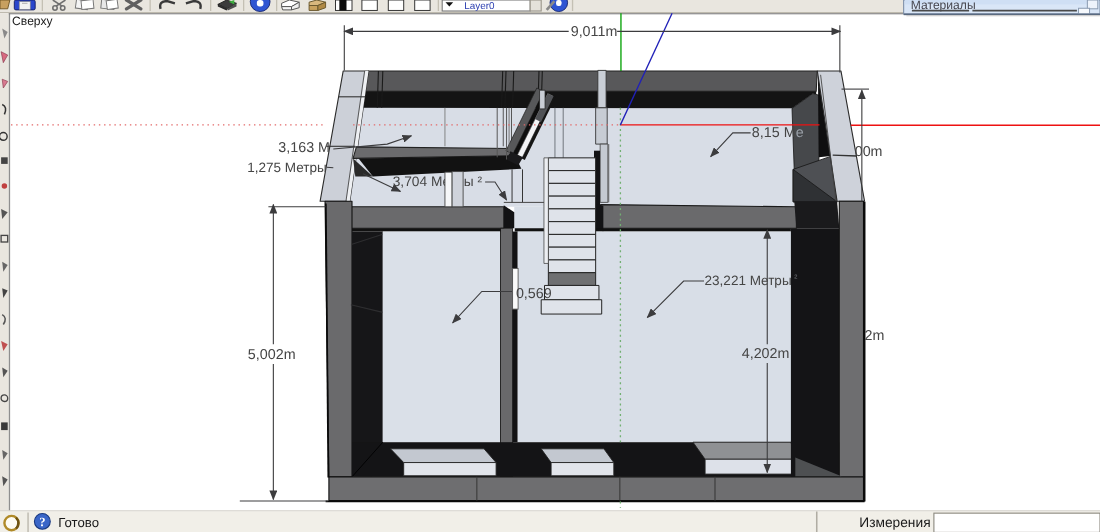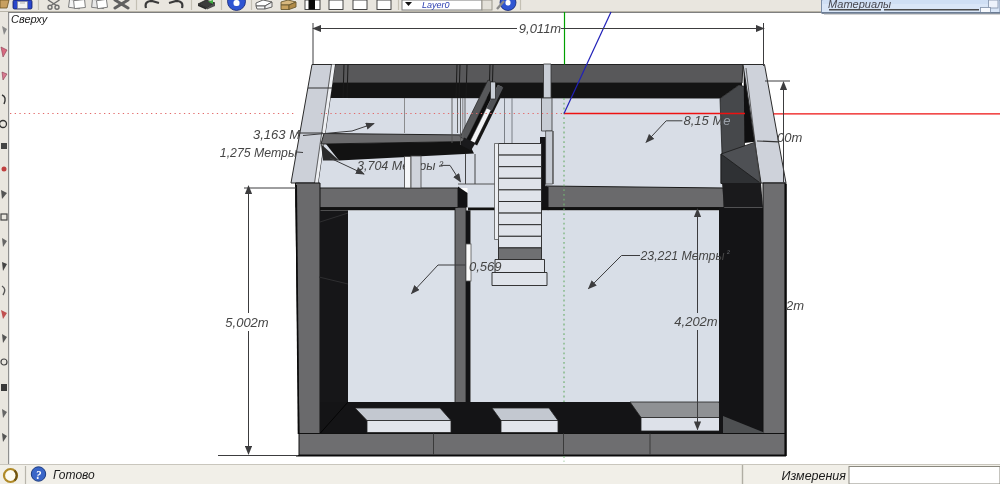--- a/index.html
+++ b/index.html
@@ -1,16 +1,16 @@
 <!DOCTYPE html>
 <html><head>
 <meta charset="utf-8">
 <style>
   html,body{margin:0;padding:0;background:#fff;}
-  #app{position:relative;width:1000px;height:484px;overflow:hidden;font-family:"Liberation Sans",sans-serif;font-style:italic;}
+  #app{position:relative;width:1000px;height:484px;overflow:hidden;font-family:"Liberation Sans",sans-serif;}
   svg{display:block;}
 </style>
 </head>
 <body>
 <div id="app">
 <svg width="1000" height="484" viewBox="0 0 1000 484">
   <defs>
     <marker id="ah" viewBox="0 0 10 8" refX="9" refY="4" markerWidth="9" markerHeight="7.2" orient="auto-start-reverse">
       <path d="M0,0 L10,4 L0,8 z" fill="#3c3c3e"></path>
     </marker>

